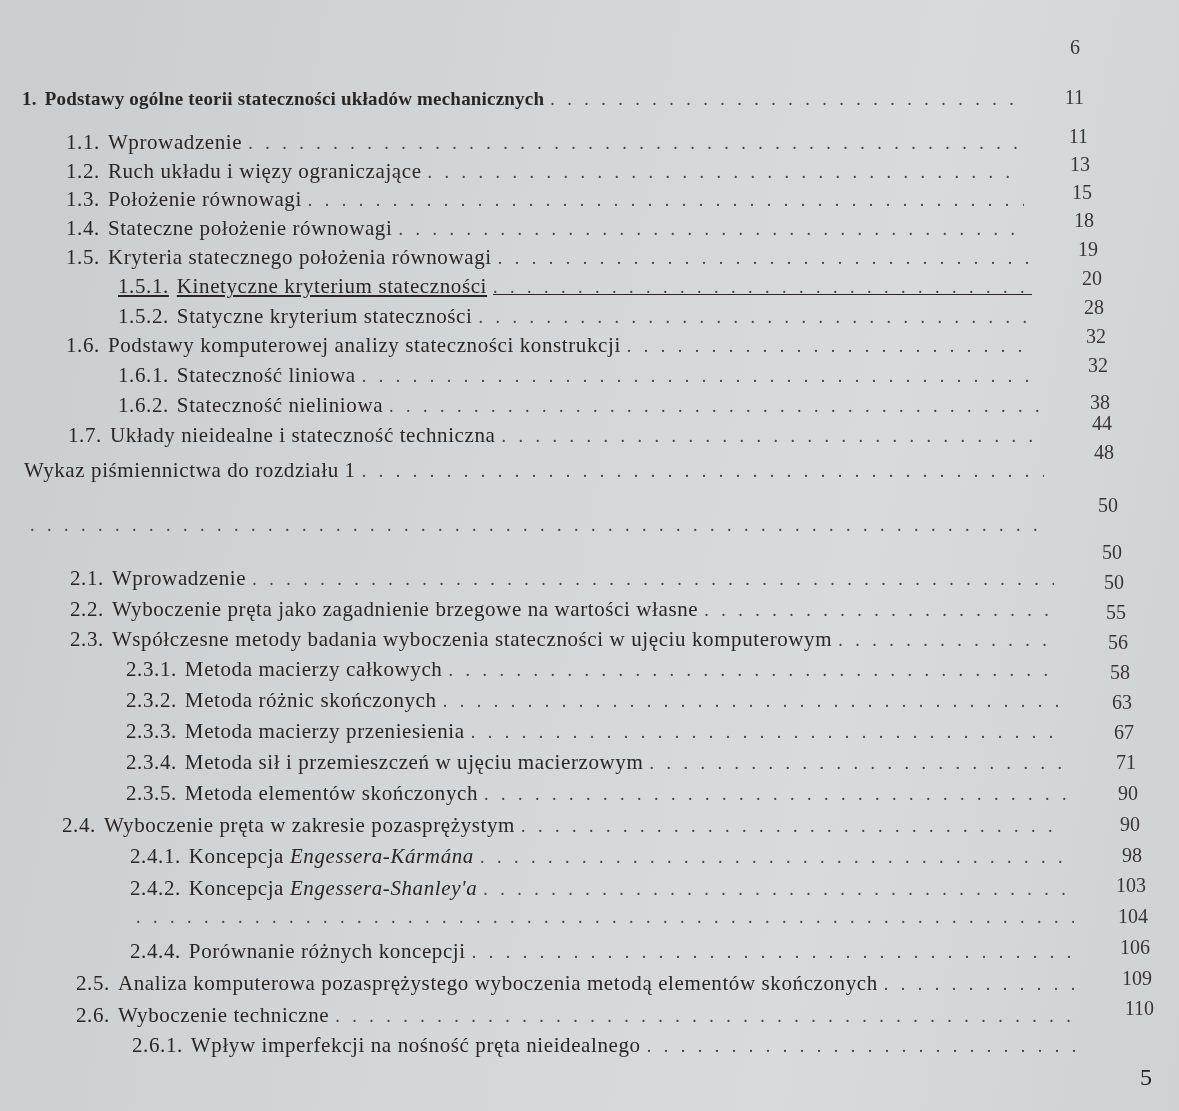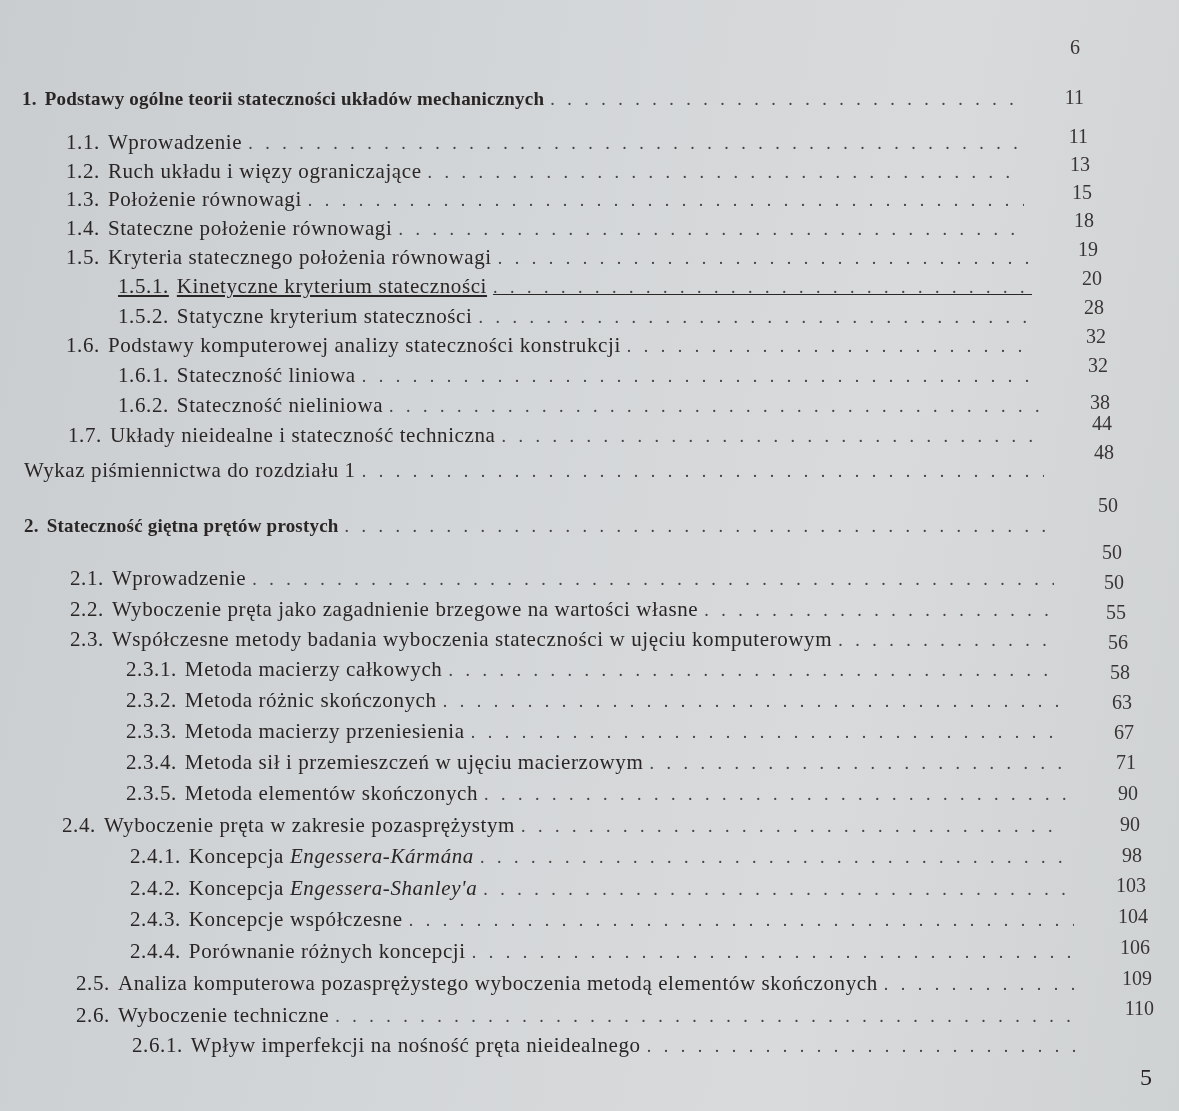--- a/index.html
+++ b/index.html
@@ -111,21 +111,20 @@
   </div>
   <div class="page" style="left:1068px; top:412px;">44</div>
 
   <div class="row" style="left:24px; top:458px; width:1026px;">
     <span class="title">Wykaz piśmiennictwa do rozdziału 1</span>
     <span class="dots"></span>
   </div>
   <div class="page" style="left:1070px; top:441px;">48</div>
 
   <div class="row bold" style="left:24px; top:515px; width:1030px;">
-    <span class="title"><span class="num">2.</span><span>Stateczność giętna prętów prostych</span></span>
     <span class="dots"></span>
   </div>
   <div class="page" style="left:1074px; top:494px;">50</div>
 
   <div class="row" style="left:70px; top:566px; width:990px;">
     <span class="title"><span class="num">2.1.</span><span>Wprowadzenie</span></span>
     <span class="dots"></span>
   </div>
   <div class="page" style="left:1078px; top:541px;">50</div>
 
@@ -183,21 +182,20 @@
   </div>
   <div class="page" style="left:1096px; top:813px;">90</div>
 
   <div class="row" style="left:130px; top:876px; width:950px;">
     <span class="title"><span class="num">2.4.2.</span><span>Koncepcja</span> <em>Engessera-Shanley'a</em></span>
     <span class="dots"></span>
   </div>
   <div class="page" style="left:1098px; top:844px;">98</div>
 
   <div class="row" style="left:130px; top:907px; width:950px;">
-    <span class="title"><span class="num">2.4.3.</span><span>Koncepcje współczesne</span></span>
     <span class="dots"></span>
   </div>
   <div class="page" style="left:1102px; top:874px;">103</div>
 
   <div class="row" style="left:130px; top:939px; width:952px;">
     <span class="title"><span class="num">2.4.4.</span><span>Porównanie różnych koncepcji</span></span>
     <span class="dots"></span>
   </div>
   <div class="page" style="left:1104px; top:905px;">104</div>
 

